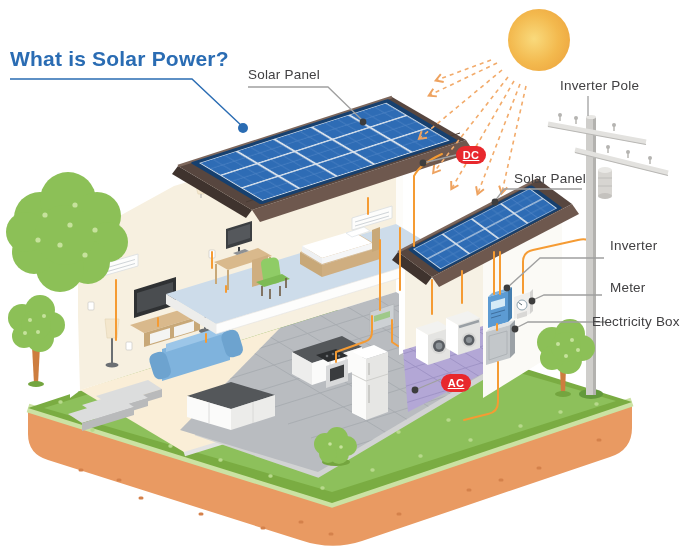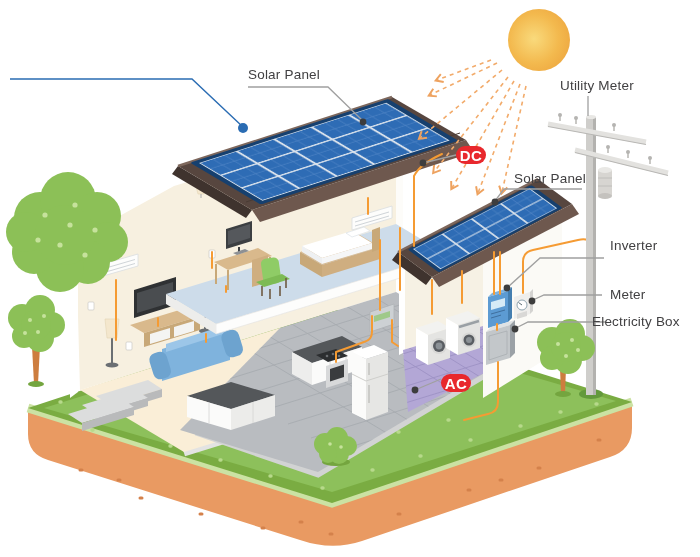--- a/index.html
+++ b/index.html
@@ -3,22 +3,22 @@
 <meta charset="utf-8">
 <style>
   html,body{margin:0;padding:0;background:#fff;}
   #stage{position:relative;width:700px;height:557px;overflow:hidden;background:#fff;
          font-family:"Liberation Sans",sans-serif;}
   #scene{position:absolute;left:0;top:0;}
   .lbl{position:absolute;font-size:13.5px;color:#414042;white-space:nowrap;letter-spacing:.2px;}
   #title{position:absolute;left:10px;top:47px;font-size:21px;font-weight:600;color:#2a6cb3;
          white-space:nowrap;letter-spacing:.2px;}
   .badge{position:absolute;width:30px;height:18px;background:#e8282d;border-radius:9px;
-         color:#fff;font-size:15px;font-weight:bold;display:flex;align-items:center;
-         justify-content:center;letter-spacing:.4px;}
+         color:#fff;font-size:11px;font-weight:bold;display:flex;align-items:center;
+         justify-content:center;letter-spacing:.4px;text-decoration:underline;}
 </style>
 </head>
 <body>
 
 <div id="stage">
 
 <svg id="scene" width="700" height="557" viewBox="0 0 700 557">
   <defs>
     <radialGradient id="sunGrad" cx="42%" cy="48%" r="72%">
       <stop offset="0%" stop-color="#f9da7c"></stop>
@@ -407,24 +407,25 @@
     <circle cx="515" cy="329" r="3.4"></circle>
     <circle cx="423" cy="163" r="3.4"></circle>
     <circle cx="415" cy="390" r="3.4"></circle>
   </g>
   <g>
     <polyline points="10,79 192,79 243,127" stroke="#2a6cb3" stroke-width="1.4" fill="none"></polyline>
     <circle cx="243" cy="128" r="5" fill="#2a6cb3"></circle>
   </g>
 </svg>
 
+<div id="title">What is Solar Power?</div>
 
 <div class="lbl" style="left:248px;top:67px">Solar Panel</div>
-<div class="lbl" style="left:560px;top:78px">Utility Meter</div>
+<div class="lbl" style="left:560px;top:78px">Inverter Pole</div>
 <div class="lbl" style="left:514px;top:171px">Solar Panel</div>
 <div class="lbl" style="left:610px;top:238px">Inverter</div>
-<div class="lbl" style="left:610px;top:287px">Meter</div>
+<div class="lbl" style="left:610px;top:280px">Meter</div>
 <div class="lbl" style="left:592px;top:314px">Electricity Box</div>
 
 <div class="badge" style="left:456px;top:146px">DC</div>
 <div class="badge" style="left:441px;top:374px">AC</div>
 
 </div>
 
 </body></html>

